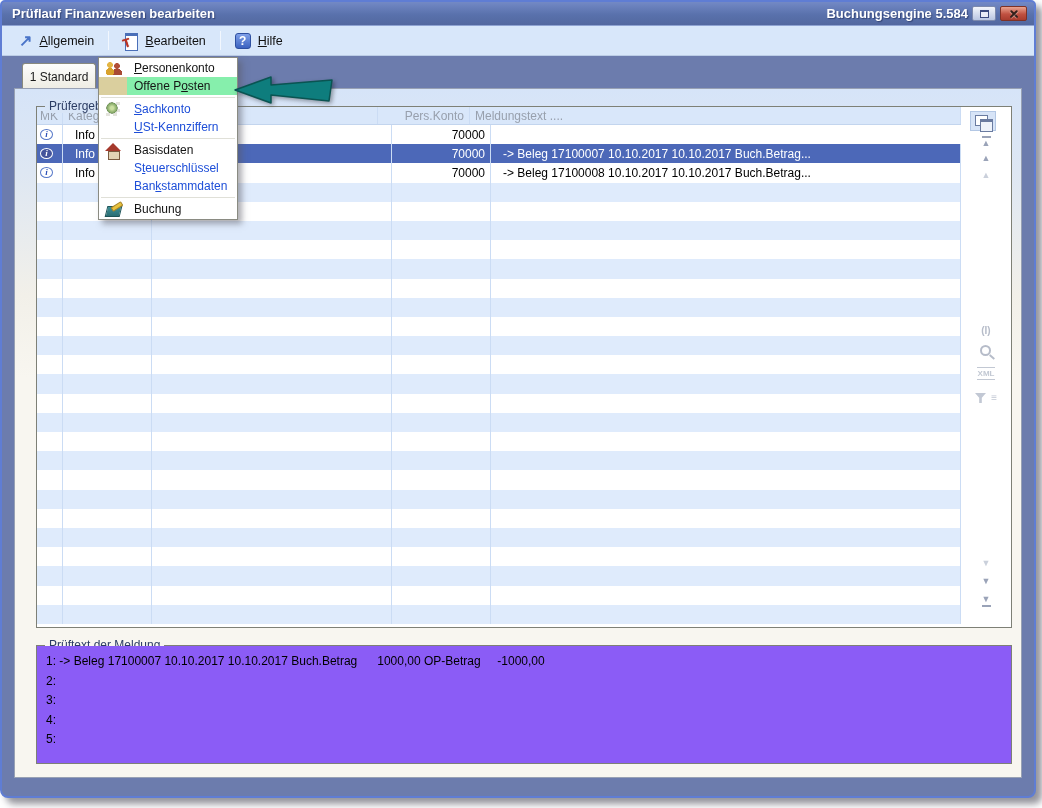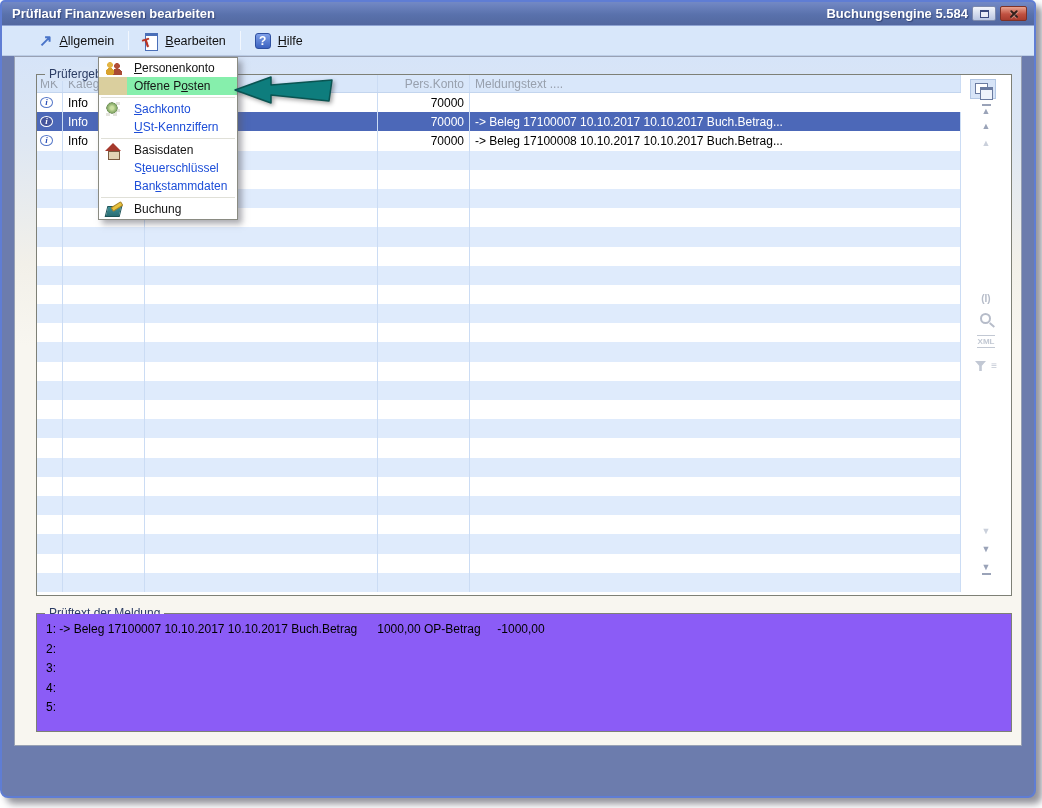--- a/index.html
+++ b/index.html
@@ -15,21 +15,21 @@
   .tright{display:flex;align-items:flex-start;}
   .wbtn{height:15px;border-radius:2px;margin-left:4px;display:flex;align-items:center;justify-content:center;cursor:default;}
   .btn-restore{width:24px;background:linear-gradient(#F2F5FB,#B9C6E2);border:1px solid #7C89AC;}
   .btn-restore i{width:9px;height:8px;border:1px solid #3A4A7E;border-top-width:2px;background:#E8ECF6;}
   .btn-close{width:27px;background:linear-gradient(#EBA490,#C05141 55%,#A83C2E);border:1px solid #7E3226;}
   .x{position:relative;width:12px;height:10px;}
   .x::before,.x::after{content:"";position:absolute;left:1px;top:4px;width:10px;height:2.4px;background:#33201B;border-radius:1px;box-shadow:0 1px 0 rgba(255,255,255,.3);}
   .x::before{transform:rotate(45deg);} .x::after{transform:rotate(-45deg);}
 
   
-  .menubar{height:30px;background:#D8E7FA;border-bottom:1px solid #BCCDE6;display:flex;align-items:center;padding-left:28px;}
+  .menubar{height:30px;background:#D8E7FA;border-bottom:1px solid #BCCDE6;display:flex;align-items:center;padding-left:8px;}
   .mbitem{display:flex;align-items:center;gap:7px;padding:3px 9px;font-size:12.5px;color:#101010;}
   .mbsep{width:1px;height:19px;background:#A9BDD9;border-right:1px solid #F2F7FE;margin:0 5px;}
   .k{text-decoration:underline;}
 
   .ic-ne{color:#4A74C8;font-weight:bold;font-size:16px;line-height:14px;}
   .ic-ne::before{content:"\2197";}
   .ic-doc{width:15px;height:16px;position:relative;}
   .ic-doc::before{content:"";position:absolute;right:0;top:0;width:11px;height:14px;background:#fff;border:1px solid #4A6FB8;border-top:3px solid #4A6FB8;}
   .ic-doc::after{content:"T";position:absolute;left:0;bottom:-1px;color:#BF3222;font-weight:900;font-size:12px;transform:rotate(-18deg);text-shadow:0 0 1px #8E2417;}
   .ic-help{width:16px;height:16px;border-radius:3px;background:linear-gradient(#7FA0E8,#3B62C0);border:1px solid #2E4FA0;
@@ -50,21 +50,21 @@
   #gb1{left:21px;top:17px;width:976px;height:522px;display:flex;}
   #gb1 .glabel{background:#D8E5F7;}
   #gb2{left:21px;top:556px;width:976px;height:119px;}
   #gb2 .glabel{background:#F8F6F0;}
 
   
   .grid{flex:1;display:flex;flex-direction:column;overflow:hidden;}
   .ghead{display:flex;height:18px;background:#D9E7FA;border-bottom:1px solid #C3D5EE;color:#98A0AD;font-size:12px;flex:0 0 auto;}
   .gcell{height:100%;display:flex;align-items:center;border-right:1px solid #CBDCF4;padding:0 5px;white-space:nowrap;overflow:hidden;}
   .w-mk{width:26px;padding:0 3px;} .w-kat{width:82px;} .w-c3{width:233px;} .w-pk{width:92px;justify-content:flex-end;} .w-msg{flex:1;}
-  .trow{display:flex;height:19.2px;font-size:12px;color:#000;flex:0 0 auto;background:#fff;}
+  .trow{display:flex;height:19.2px;font-size:12px;color:#000;flex:0 0 auto;background:#fff;gap:7px;}
   .trow.stripe{background:#DFEBFC;}
   .trow.sel{background:#4C68B8;color:#fff;}
   .mkic{width:13px;height:11px;border-radius:50%;border:1px solid #5577C8;background:#fff;display:flex;align-items:center;justify-content:center;}
   .mkic::before{content:"i";font:italic bold 9px "Liberation Serif",serif;color:#2B50B8;line-height:9px;}
   .sel .mkic{background:#44549C;border-color:#fff;}
   .sel .mkic::before{color:#fff;}
 
   
   .sidestrip{width:50px;position:relative;background:#fff;flex:0 0 auto;}
   .snav{position:absolute;left:0;width:50px;text-align:center;font-size:9px;line-height:9px;color:#9AA3B8;}
@@ -149,20 +149,25 @@
       <span class="ic-doc"></span>
       <span><span class="pre"></span><span class="k">B</span><span>earbeiten</span></span>
     </div>
     <div class="mbsep"></div>
     <div class="mbitem">
       <span class="ic-help"></span>
       <span><span class="pre"></span><span class="k">H</span><span>ilfe</span></span>
     </div>
   </div>
 
+  <div class="tabstrip">
+    <div class="tab">
+        <span>1 Standard</span>
+      </div>
+  </div>
 
   <div class="page">
 
     <div class="group" id="gb1">
       <span class="glabel">Prüfergebnis</span>
       <div class="grid">
         <div class="ghead">
           <span class="gcell w-mk">MK</span>
           <span class="gcell w-kat">Kategorie</span>
           <span class="gcell w-c3"></span>

